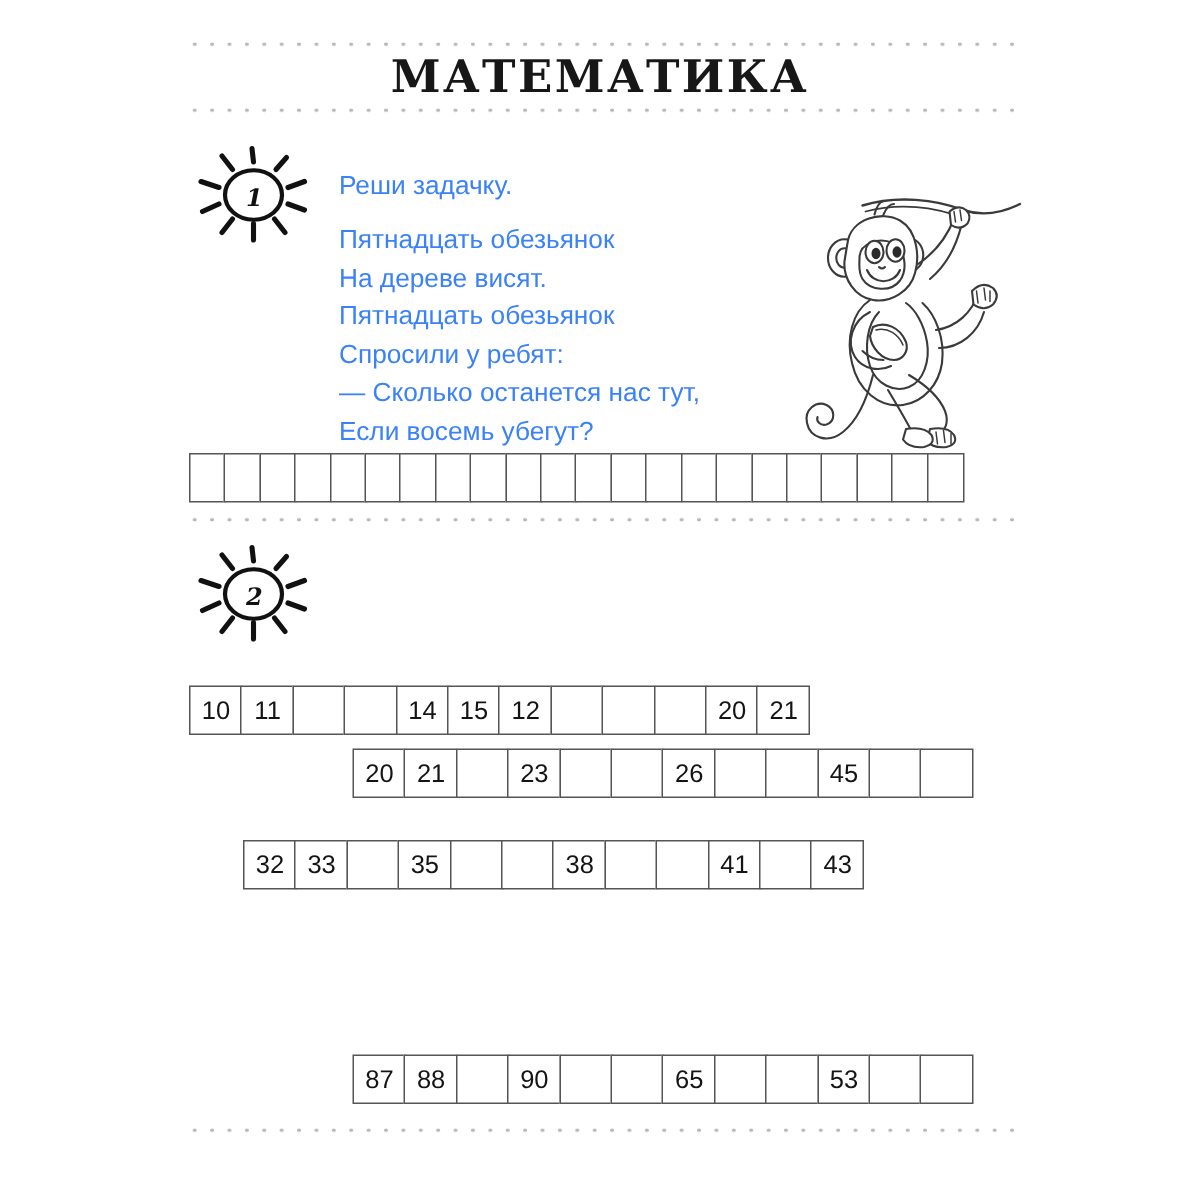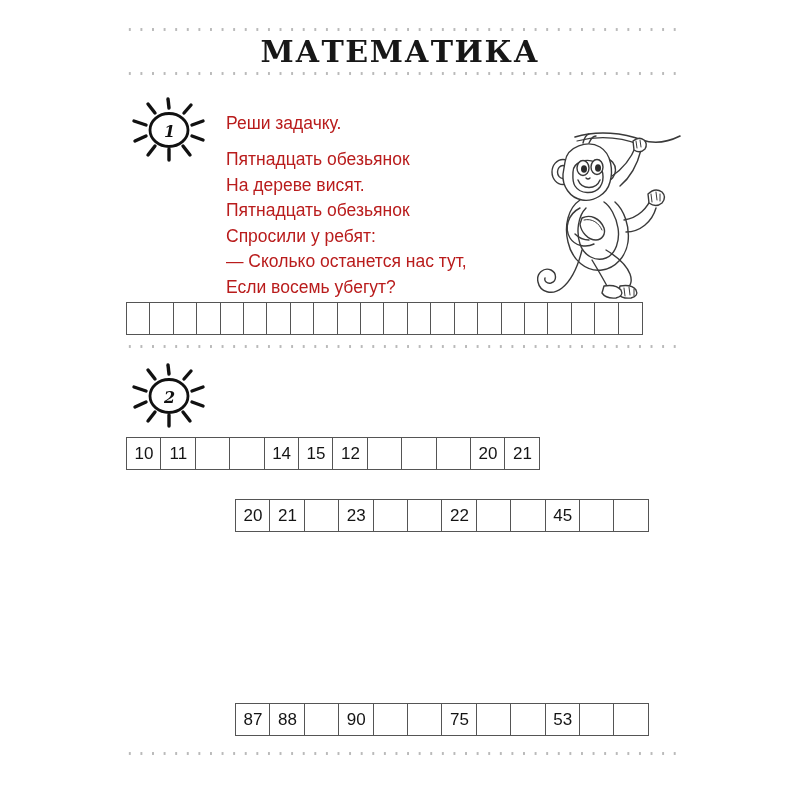--- a/index.html
+++ b/index.html
@@ -77,21 +77,21 @@
     box-sizing: border-box;
   }
   .sun-1 { left: 126px; top: 96px; }
   .sun-2 { left: 126px; top: 362px; }
 
   
   .task-text {
     position: absolute;
     font-size: 17.5px;
     line-height: 25.5px;
-    color: #b91c1c;
+    color: #3b82f6;
     white-space: pre-line;
   }
   .task1-head { left: 226px; top: 111px; }
   .task1-body { left: 226px; top: 147px; }
   .task2-head { left: 226px; top: 379px; }
 
   
   .monkey {
     position: absolute;
     left: 520px;
@@ -117,21 +117,21 @@
     justify-content: center;
     font-size: 17px;
     color: #141414;
     background: #fff;
   }
   .cell:first-child { margin-left: 0; }
 
   .answer-strip { left: 126px; top: 302px; }
   .answer-strip .cell { width: 25px; }
 
-  .row1 { left: 126px; top: 437px; }
+  .row1 { left: 126px; top: 457px; }
   .row2 { left: 235px; top: 499px; }
   .row3 { left: 162px; top: 560px; }
   .row4 { left: 126px; top: 622px; }
   .row5 { left: 235px; top: 703px; }
 </style>
 </head>
 <body>
 
 <div class="page">
 
@@ -290,35 +290,49 @@
       <div class="cell">20</div>
       <div class="cell">21</div>
     </div>
   <div class="strip row2">
       <div class="cell">20</div>
       <div class="cell">21</div>
       <div class="cell"></div>
       <div class="cell">23</div>
       <div class="cell"></div>
       <div class="cell"></div>
-      <div class="cell">22</div>
+      <div class="cell">26</div>
       <div class="cell"></div>
       <div class="cell"></div>
       <div class="cell">45</div>
       <div class="cell"></div>
       <div class="cell"></div>
+    </div>
+  <div class="strip row3">
+      <div class="cell">32</div>
+      <div class="cell">33</div>
+      <div class="cell"></div>
+      <div class="cell">35</div>
+      <div class="cell"></div>
+      <div class="cell"></div>
+      <div class="cell">38</div>
+      <div class="cell"></div>
+      <div class="cell"></div>
+      <div class="cell">41</div>
+      <div class="cell"></div>
+      <div class="cell">43</div>
     </div>
   <div class="strip row5">
       <div class="cell">87</div>
       <div class="cell">88</div>
       <div class="cell"></div>
       <div class="cell">90</div>
       <div class="cell"></div>
       <div class="cell"></div>
-      <div class="cell">75</div>
+      <div class="cell">65</div>
       <div class="cell"></div>
       <div class="cell"></div>
       <div class="cell">53</div>
       <div class="cell"></div>
       <div class="cell"></div>
     </div>
 
   <div class="dotted-rule rule-bottom"></div>
 
 </div>

